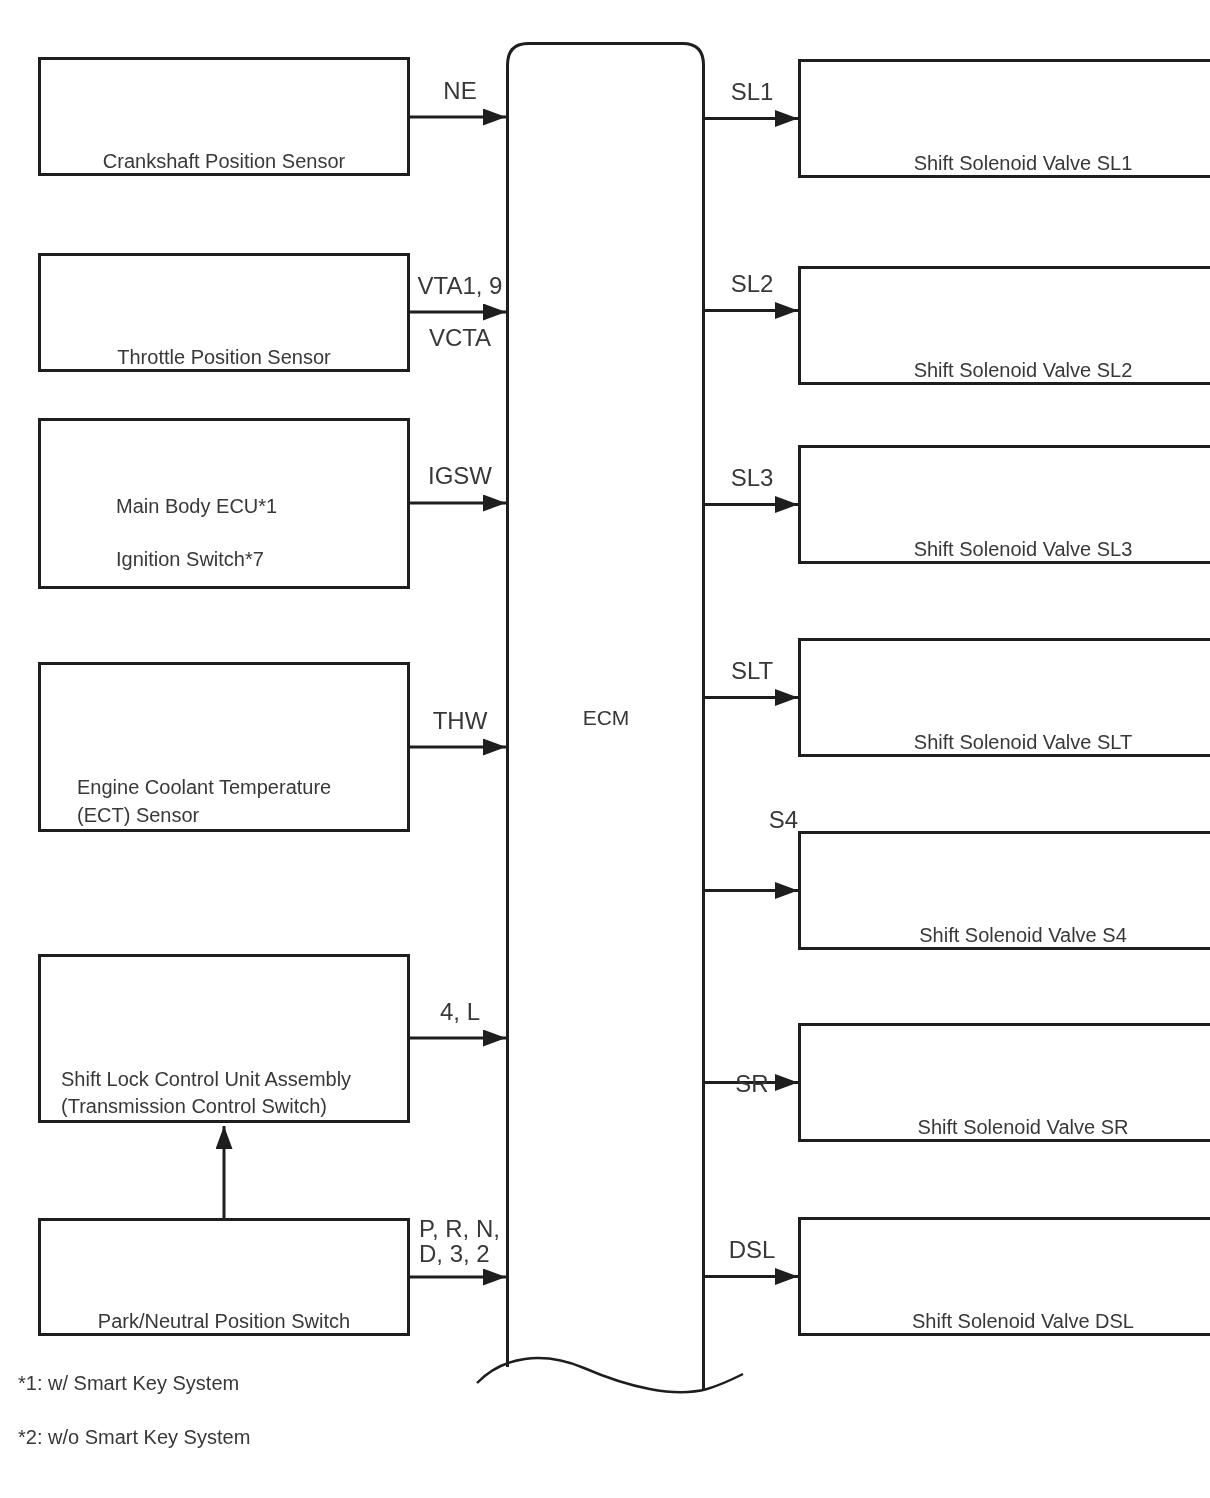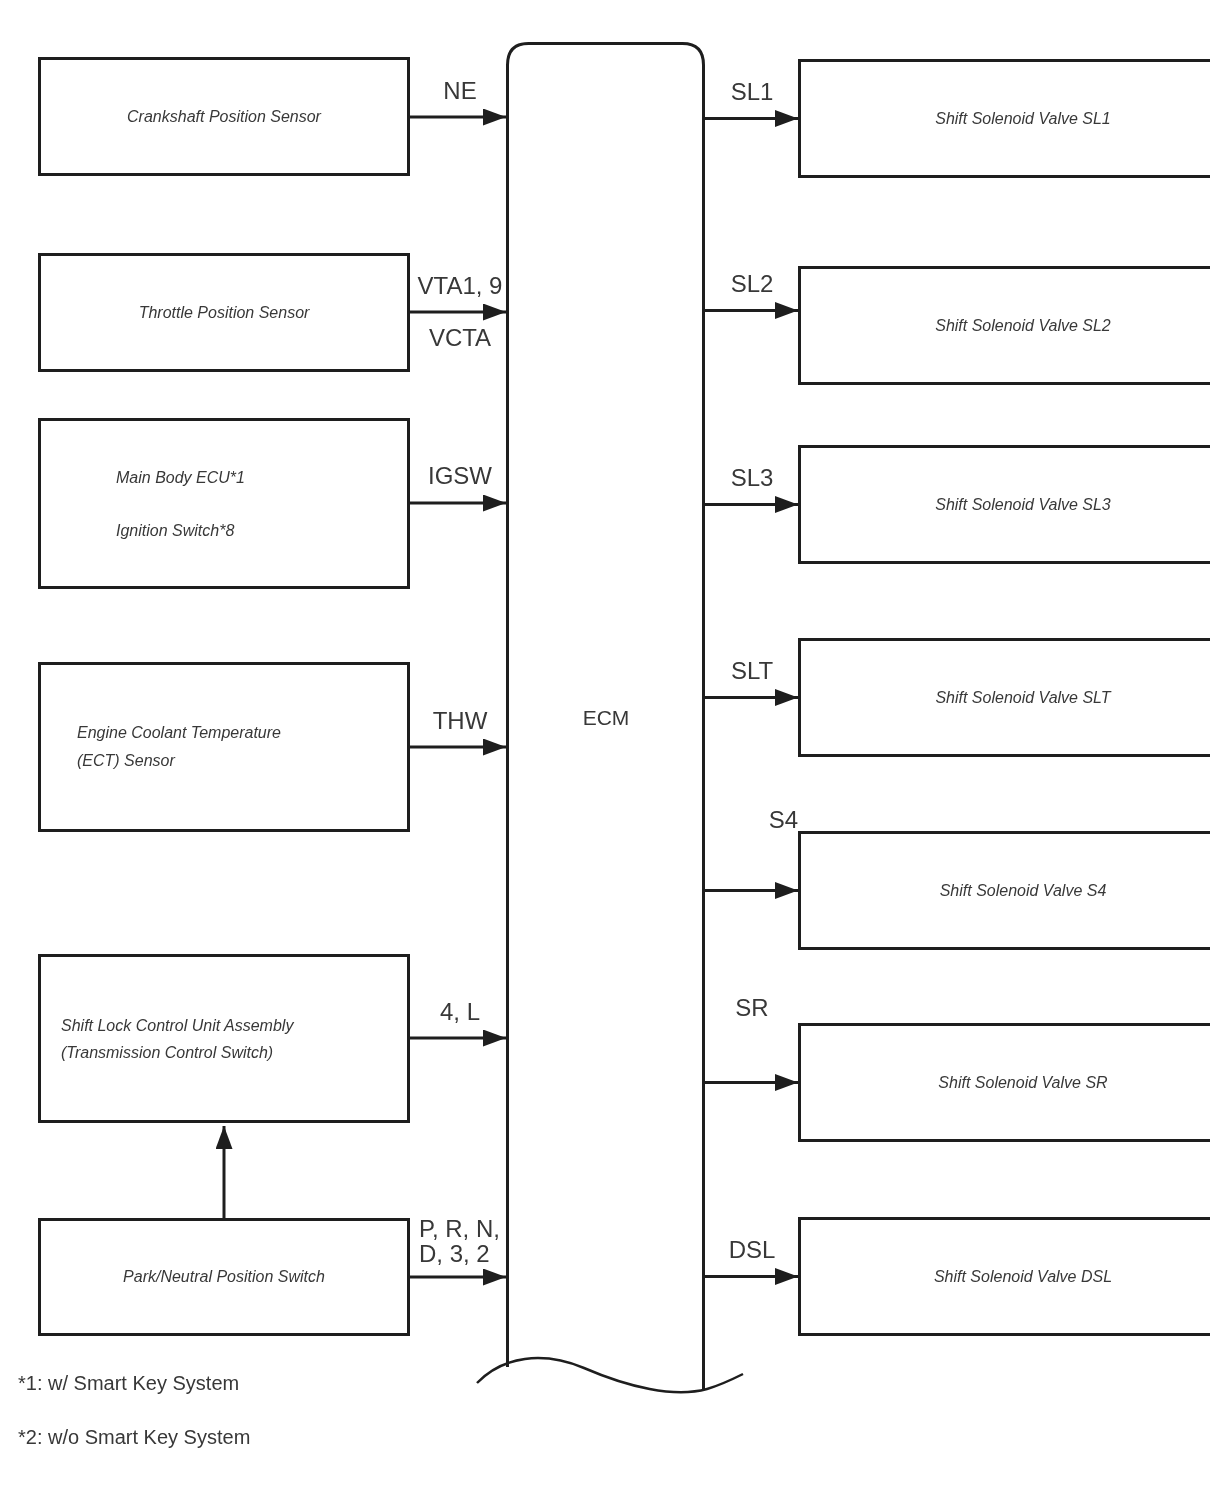--- a/index.html
+++ b/index.html
@@ -12,24 +12,23 @@
     overflow:hidden;
   }
   svg.layer{position:absolute;left:0;top:0;}
   .box{
     position:absolute;
     box-sizing:border-box;
     border:3px solid #1e1e1e;
     background:#fff;
     display:flex;
     flex-direction:column;
-    justify-content:center;
-    font-size:16px;
+    justify-content:flex-end;
+    font-size:20px;
     line-height:24px;
-    font-style:italic;
   }
   .lbox{left:38px;width:372px;}
   .rbox{left:798px;width:450px;height:119px;text-align:center;}
   .tcenter{text-align:center;}
   #lb0{top:57px;height:119px;}
   #lb1{top:253px;height:119px;}
   #lb2{top:418px;height:171px;padding-left:75px;line-height:53px;}
   #lb3{top:662px;height:170px;padding-left:36px;line-height:28px;}
   #lb4{top:954px;height:169px;padding-left:20px;line-height:27px;}
   #lb5{top:1218px;height:118px;}
@@ -53,21 +52,21 @@
   #p-vcta{top:326px;}
   #p-igsw{top:464px;}
   #p-thw{top:709px;}
   #p-4l{top:1000px;}
   #p-prnd{left:419px;top:1216px;text-align:left;line-height:25px;}
   #p-sl1{top:80px;}
   #p-sl2{top:272px;}
   #p-sl3{top:466px;}
   #p-slt{top:659px;}
   #p-s4{top:808px;text-align:right;}
-  #p-sr{top:996px;}
+  #p-sr{top:1072px;}
   #p-dsl{top:1238px;}
   #ecm-label{
     position:absolute;left:546px;top:706px;width:120px;
     text-align:center;font-size:21px;
   }
   .footnote{
     position:absolute;left:18px;
     font-size:20px;line-height:24px;white-space:nowrap;
   }
   #fn0{top:1371px;}
@@ -107,21 +106,21 @@
   </svg>
 
   <div id="lb0" class="box lbox tcenter">
     <span>Crankshaft Position Sensor</span>
   </div>
   <div id="lb1" class="box lbox tcenter">
     <span>Throttle Position Sensor</span>
   </div>
   <div id="lb2" class="box lbox">
     <span>Main Body ECU*1</span>
-    <span>Ignition Switch*8</span>
+    <span>Ignition Switch*7</span>
   </div>
   <div id="lb3" class="box lbox">
     <span>Engine Coolant Temperature</span>
     <span>(ECT) Sensor</span>
   </div>
   <div id="lb4" class="box lbox">
     <span>Shift Lock Control Unit Assembly</span>
     <span>(Transmission Control Switch)</span>
   </div>
   <div id="lb5" class="box lbox tcenter">

